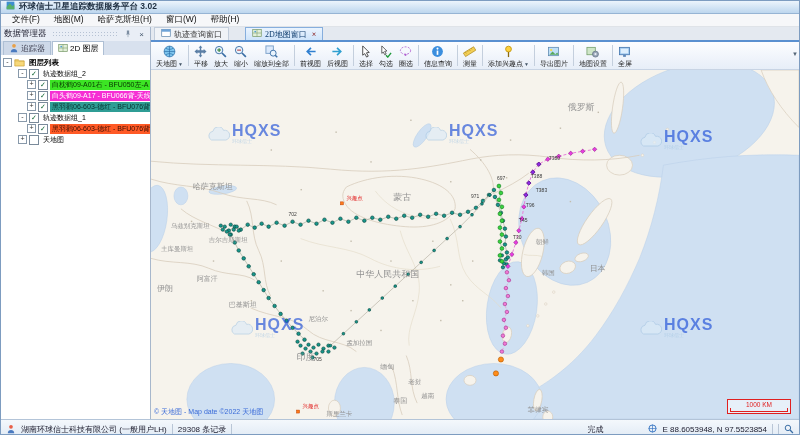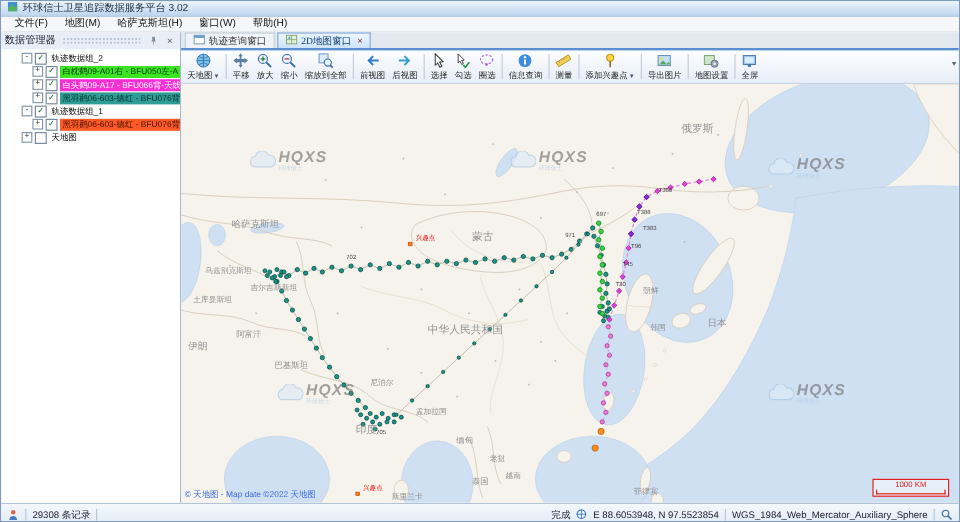--- a/index.html
+++ b/index.html
@@ -1,20 +1,20 @@
 <!DOCTYPE html>
 <html><head>
 <meta charset="utf-8">
 <style>
   html,body{margin:0;padding:0;}
   body{width:800px;height:435px;position:relative;overflow:hidden;background:#fff;
        font-family:"Liberation Sans","DejaVu Sans",sans-serif;border:1px solid #7d9cc0;box-sizing:border-box;}
   
   .titlebar{height:12px;display:flex;gap:4px;padding:0 5px;
-    background:linear-gradient(#ecf4fc,#bdd6ee);border-bottom:1px solid #96b4d4;font-size:8.5px;color:#1d2e40;}
+    background:linear-gradient(#ecf4fc,#bdd6ee);border-bottom:1px solid #96b4d4;font-size:8.5px;color:#1d2e40;font-weight:bold;}
   
   .menubar{height:12px;display:flex;align-items:center;background:#f6f7f9;border-bottom:1px solid #dfe3e8;
     font-size:8.5px;color:#111;padding:0 4px;}
   .menu-item{padding:0 7px;cursor:default;}
   .main{display:flex;height:392px;}
   
   .left{width:149px;min-width:149px;background:#e9eef6;border-right:1px solid #a7b7cc;display:flex;flex-direction:column;}
   .panel-header{height:14px;display:flex;align-items:center;font-size:8.5px;color:#223;padding:0 3px;gap:3px;
     background:#e9eef6;}
   .panel-header .dots{flex:1;height:6px;margin:0 2px;
@@ -27,50 +27,50 @@
   .tree{flex:1;background:#fff;overflow:hidden;padding:2px 0 0 2px;}
   .tree-row{display:flex;align-items:center;height:11px;gap:2px;font-size:7px;white-space:nowrap;}
   .expander{width:7px;height:7px;min-width:7px;border:1px solid #89a;background:#fff;color:#333;
     font-size:7px;line-height:5px;text-align:center;}
   .checkbox{width:8px;height:8px;min-width:8px;border:1px solid #7a8a9a;background:#fff;color:#163;
     font-size:7px;line-height:7px;text-align:center;}
   .tree-label{padding:0 2px;}
   .tree-root-label{font-weight:bold;font-size:7.5px;}
   
   .right{flex:1;display:flex;flex-direction:column;min-width:0;}
-  .doctabs{height:13px;display:flex;align-items:flex-end;background:#e4e9f0;padding-left:3px;gap:2px;}
+  .doctabs{height:13px;display:flex;align-items:flex-end;background:#e4e9f0;padding-left:3px;gap:16px;}
   .doctab{height:12px;display:flex;align-items:center;gap:3px;padding:0 6px;font-size:8px;color:#333;
     background:#f0f3f7;border:1px solid #c2cddb;border-bottom:none;}
   .doctab.active{background:linear-gradient(#eaf4ff,#cfe4fa);border-color:#86aedd;color:#0f3d6e;font-family:Liberation Serif, serif;}
   .tab-close{color:#8a2020;font-weight:bold;font-size:8px;margin-left:2px;}
   .toolbar{height:27px;border-top:2px solid #5a90d0;border-bottom:1px solid #c8d4e4;position:relative;
     background:linear-gradient(#fcfdff,#e7eef8);display:flex;align-items:center;padding:0 2px;}
   .tbtn{display:flex;flex-direction:column;align-items:center;justify-content:center;
     font-size:7px;color:#222;padding:1px 3px 0 3px;line-height:8px;}
   .tbtn .drop{font-size:5px;color:#456;}
   .tlabel{display:flex;align-items:center;gap:1px;}
   .tsep{width:1px;height:21px;background:#c4cfdd;margin:0 2px;}
   .overflow{position:absolute;right:1px;top:9px;font-size:6px;color:#567;}
   
   .map{flex:1;position:relative;background:#f6f3ec;overflow:hidden;}
   .map svg.maplayer{position:absolute;left:0;top:0;}
   .watermark{position:absolute;display:flex;align-items:center;gap:2px;opacity:.65;pointer-events:none;}
   .wm-col{display:flex;flex-direction:column;line-height:10px;}
-  .wm-main{font-size:13px;font-weight:bold;color:#737373;letter-spacing:1px;font-style:italic;}
+  .wm-main{font-size:16px;font-weight:bold;color:#1d4ed8;letter-spacing:1px;}
   .wm-sub{font-size:5px;color:#a6c6e2;}
   .attribution{position:absolute;left:3px;bottom:2px;font-size:7px;color:#3a6bd8;}
   .scalebox{position:absolute;right:8px;bottom:5px;width:62px;border:1px solid #e02020;color:#e02020;
     font-size:6.5px;text-align:center;background:rgba(255,255,255,.5);line-height:7px;padding:1px 0 0 0;}
   .scale-line{height:3px;border:1px solid #e02020;border-top:none;margin:0 2px 1px 2px;}
   
   .statusbar{height:19px;display:flex;align-items:center;background:linear-gradient(#f4f8fc,#dfe9f4);
     border-top:1px solid #b3c4d8;font-size:8px;color:#223;padding:0 5px;gap:5px;white-space:nowrap;}
   .ssep{width:1px;height:12px;background:#b9c6d6;}
   .sspacer{flex:1;}
-  .state-seg{}
+  .state-seg{margin-right:40px;}
 </style>
 </head>
 <body>
 
 <div class="titlebar">
   <span class="ticon">
     <svg width="9" height="9" viewBox="0 0 14 14">
         <rect x="1" y="1" width="12" height="12" fill="#3f8fd0"></rect>
         <path d="M1 9 6 4l4 4 3-3v8H1z" fill="#57b06a"></path>
       </svg>
@@ -92,21 +92,46 @@
       <span>数据管理器</span>
       <span class="dots"></span>
       <span class="ph-btn">
         <svg width="8" height="8" viewBox="0 0 14 14">
             <path d="M5 1h4v5l1.5 2h-7L5 6z" fill="#7d8ea2"></path>
             <rect x="6.5" y="8" width="1" height="4.5" fill="#7d8ea2"></rect>
           </svg>
       </span>
       <span class="ph-btn">×</span>
     </div>
+    <div class="panel-tabs" id="panel-tabs">
+        <div class="panel-tab">
+          <span><svg width="10" height="10" viewBox="0 0 14 14">
+              <circle cx="7" cy="4" r="2.6" fill="#e8a048"></circle>
+              <path d="M2.5 13c0-3 2-4.6 4.5-4.6s4.5 1.6 4.5 4.6z" fill="#4a7ac0"></path>
+            </svg></span>
+          <span>追踪器</span>
+        </div>
+        <div class="panel-tab active">
+          <span><svg width="10" height="10" viewBox="0 0 14 14">
+              <rect x="1" y="2" width="12" height="10" fill="#e2efd9" stroke="#7a9a6a"></rect>
+              <path d="M1 7h12M7 2v10" stroke="#7a9a6a" stroke-width="0.8"></path>
+              <circle cx="4.5" cy="5" r="1.3" fill="#4f9fd4"></circle>
+            </svg></span>
+          <span>2D 图层</span>
+        </div>
+      </div>
     <div class="tree" id="layer-tree">
+        <div class="tree-row">
+          <span class="expander">-</span>
+          <span><svg width="11" height="11" viewBox="0 0 14 14">
+              <path d="M1 3.5h4.5L7 5h6v6.5H1z" fill="#f7d87a" stroke="#c79a2a" stroke-width="0.8"></path>
+              <path d="M1 5h12" stroke="#c79a2a" stroke-width="0.5"></path>
+            </svg></span>
+          <span class="tree-label tree-root-label">图层列表</span>
+        </div>
         <div class="tree-row" style="padding-left: 15px;">
           <span class="expander">-</span>
           <span class="checkbox">✓</span>
           <span class="tree-label">轨迹数据组_2</span>
         </div>
         <div class="tree-row" style="padding-left: 24px;">
           <span class="expander">+</span>
           <span class="checkbox">✓</span>
           <span class="tree-label" style="background: rgb(60, 228, 36); color: rgb(8, 51, 0);">白枕鹤09-A01右 - BFU050左-A</span>
         </div>
@@ -680,34 +705,34 @@
   </div>
 </div>
 
 <div class="statusbar">
   <span>
     <svg width="10" height="10" viewBox="0 0 14 14">
         <circle cx="7" cy="4" r="2.6" fill="#e86048"></circle>
         <path d="M2.5 13c0-3 2-4.6 4.5-4.6s4.5 1.6 4.5 4.6z" fill="#4a7ac0"></path>
       </svg>
   </span>
+  <span>湖南环球信士科技有限公司  (一般用户LH)</span>
   <span class="ssep"></span>
   <span>29308 条记录</span>
   <span class="ssep"></span>
   <span class="sspacer"></span>
   <span class="state-seg">完成</span>
   <span>
     <svg width="9" height="9" viewBox="0 0 14 14">
         <circle cx="7" cy="7" r="5.5" fill="none" stroke="#2f6fbf" stroke-width="1.4"></circle>
         <path d="M7 1v12M1 7h12" stroke="#2f6fbf" stroke-width="1"></path>
       </svg>
   </span>
   <span>E 88.6053948,  N 97.5523854</span>
   <span class="ssep"></span>
-  <span>WGS_1984_Web_Mercator_Auxiliary_Sphere</span>
   <span class="ssep"></span>
   <span>
     <svg width="10" height="10" viewBox="0 0 14 14">
         <circle cx="5.5" cy="5.5" r="3.8" fill="none" stroke="#3a6ea5" stroke-width="1.4"></circle>
         <path d="M8.5 8.5 12.5 12.5" stroke="#3a6ea5" stroke-width="1.8"></path>
       </svg>
   </span>
 </div>
 
 </body></html>

